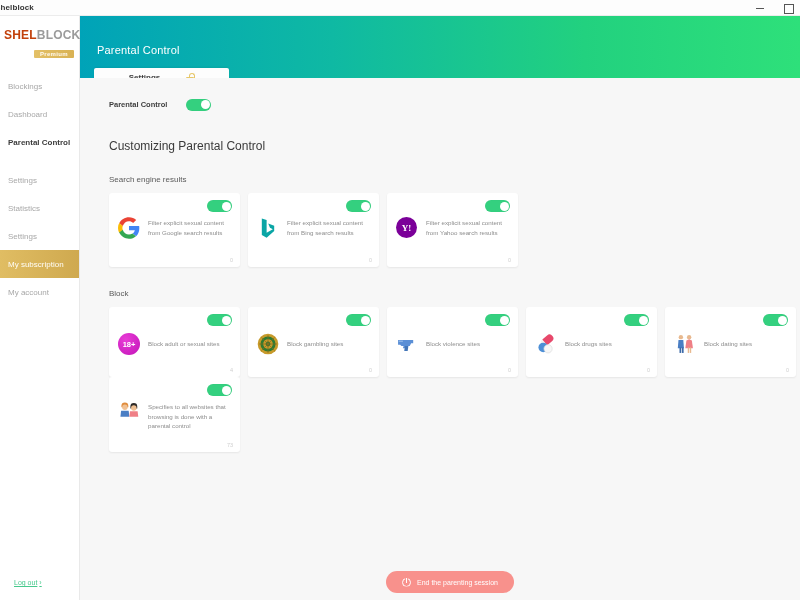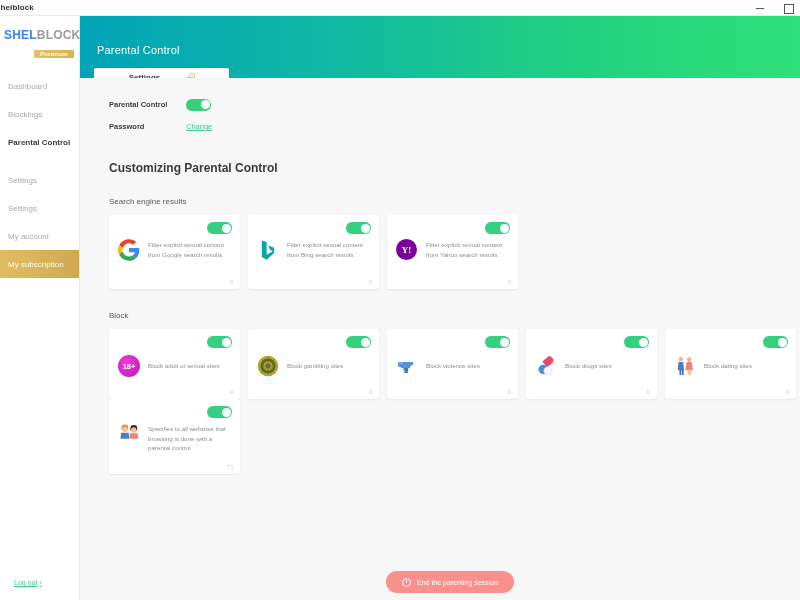--- a/index.html
+++ b/index.html
@@ -31,21 +31,21 @@
   }
 
   
   .sidebar {
     position:absolute; left:0; top:16px; width:80px; height:584px;
     background:#ffffff; border-right:1px solid #e9e9e9;
     display:flex; flex-direction:column;
   }
   .brand { padding:12px 0 0 4px; }
   .brand-name { font-size:12px; letter-spacing:.2px; white-space:nowrap; }
-  .brand-name .b1 { font-weight:bold; color:#3b82f6; }
+  .brand-name .b1 { font-weight:bold; color:#c2410c; }
   .brand-name .b2 { font-weight:bold; color:#9b9b9b; }
   .brand-badge {
     display:inline-block; margin:2px 0 0 30px; padding:1px 6px;
     background:linear-gradient(90deg,#e3c067,#d9b254);
     color:#fffaf0; font-size:6px; font-weight:bold; border-radius:1px;
     letter-spacing:.3px;
   }
   .nav { margin-top:12px; display:flex; flex-direction:column; }
   .nav-item {
     position:relative; height:28px; display:flex; align-items:center;
@@ -108,21 +108,21 @@
     width:25px; height:12px; border-radius:6px; background:#34d07f;
     position:relative; cursor:default; flex:none;
     box-shadow: inset 0 0 1px rgba(0,0,0,.08);
   }
   .toggle .knob {
     position:absolute; right:1.5px; top:1.5px; width:9px; height:9px;
     border-radius:50%; background:#ffffff;
   }
 
   .section-title {
-    margin:26px 0 0 29px; font-size:12px; color:#3a3a3a; font-weight:bold;
+    margin:26px 0 0 29px; font-size:12px; color:#3a3a3a; font-weight:normal;
   }
   .group-label {
     margin:22px 8px 9px 29px; font-size:8px; color:#5a5a5a;
   }
   .cards { display:flex; gap:8px; padding-left:29px; }
 
   .card {
     position:relative; width:131px; height:74px; background:#ffffff;
     border-radius:3px; box-shadow:0 1px 2px rgba(0,0,0,.07);
     flex:none;
@@ -186,40 +186,43 @@
   <div class="sidebar">
     <div class="brand">
       <div class="brand-name">
         <span class="b1">SHEL</span><span class="b2">BLOCK</span>
       </div>
       <span class="brand-badge">Premium</span>
     </div>
 
     <div class="nav">
       <div class="nav-item">
+        <span>Blockings</span>
+      </div>
+      <div class="nav-item">
         <span>Dashboard</span>
-      </div>
-      <div class="nav-item">
-        <span>Blockings</span>
       </div>
       <div class="nav-item active">
         <span>Parental Control</span>
       </div>
       <div class="nav-gap"></div>
       <div class="nav-item">
         <span>Settings</span>
       </div>
       <div class="nav-item">
+        <span>Statistics</span>
+      </div>
+      <div class="nav-item">
         <span>Settings</span>
-      </div>
-      <div class="nav-item">
-        <span>My account</span>
       </div>
       <div class="nav-item subscription">
         <span>My subscription</span>
+      </div>
+      <div class="nav-item">
+        <span>My account</span>
       </div>
     </div>
 
     <div class="sidebar-spacer"></div>
 
     <div class="logout">
       <span>Log out</span><span class="chev">›</span>
     </div>
   </div>
 
@@ -236,24 +239,20 @@
 
   <div class="main">
 
     <div class="settings-rows">
       <div class="srow">
         <span class="srow-label">Parental Control</span>
         <span class="toggle">
             <span class="knob"></span>
           </span>
       </div>
-      <div class="srow">
-        <span class="srow-label">Password</span>
-        <span class="link-change">Change</span>
-      </div>
     </div>
 
     <div class="section-title">Customizing Parental Control</div>
 
     <div class="group-label">Search engine results</div>
     <div class="cards">
 
       <div class="card">
         <span class="toggle">
             <span class="knob"></span>

